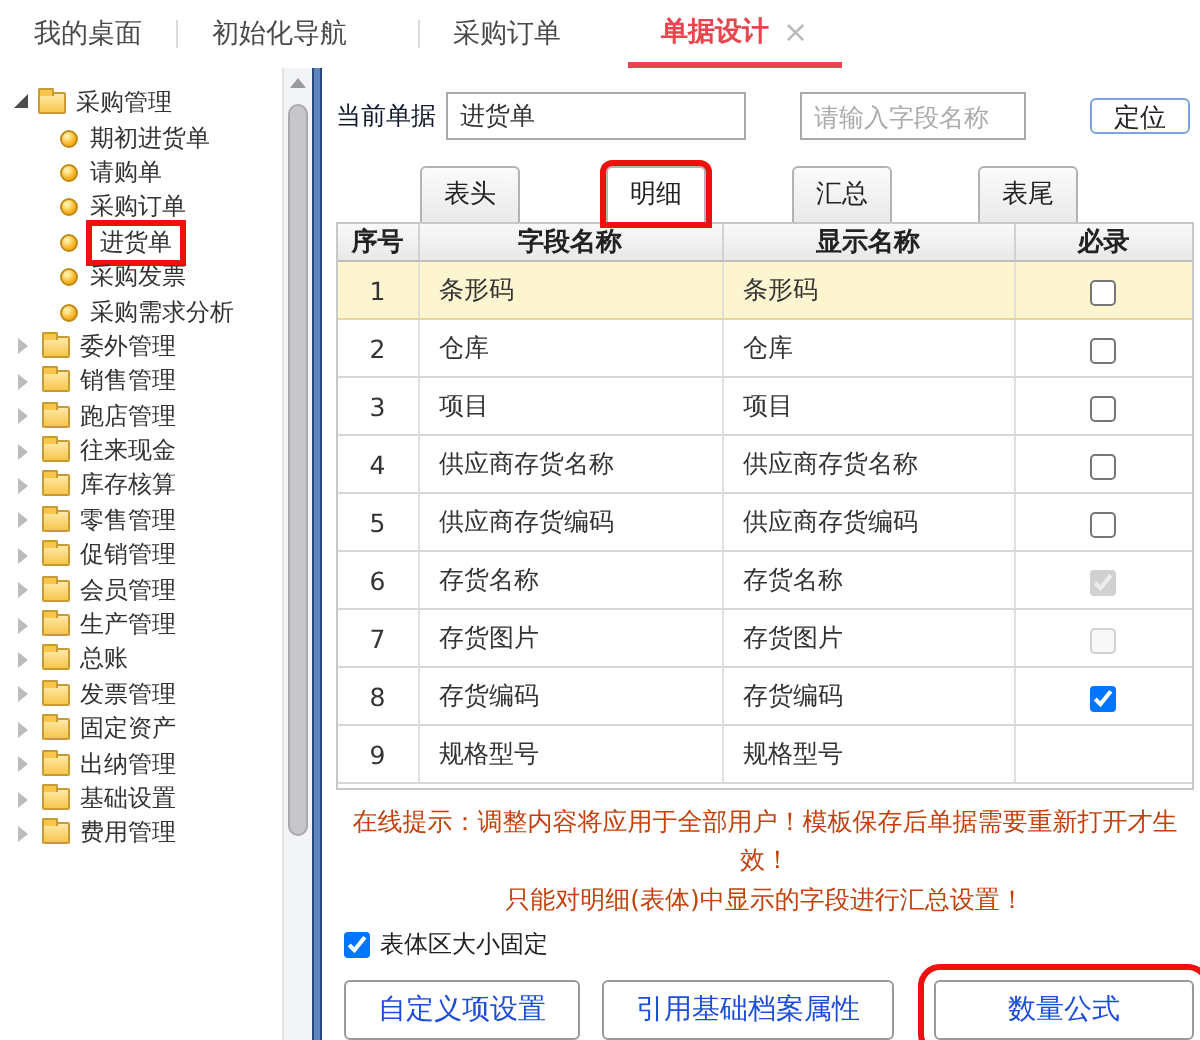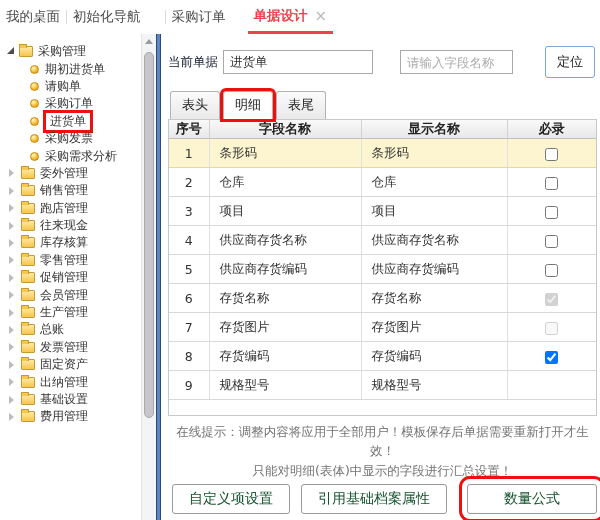--- a/index.html
+++ b/index.html
@@ -1,21 +1,21 @@
 <!DOCTYPE html>
 <html><head>
 <meta charset="utf-8">
 <style>
   * { margin:0; padding:0; box-sizing:border-box; }
   html,body { width:600px; height:520px; overflow:hidden; background:#fff;
               font-family:"DejaVu Sans","Liberation Sans",sans-serif; }
 
   
   .topbar { display:flex; align-items:stretch; height:34px; background:#fff; font-size:13.5px; color:#4a4a4a; }
-  .top-tab { display:flex; align-items:center; gap:7px; padding:0 6px; cursor:pointer; }
+  .top-tab { display:flex; align-items:center; gap:7px; padding:0 17px; cursor:pointer; }
   .top-tab.active { color:#e9454e; font-weight:bold; border-bottom:3px solid #e9454e; }
   .top-sep { width:1px; height:14px; background:#dcdcdc; align-self:center; }
   .close-x { color:#b9b9b9; font-size:15px; font-weight:normal; }
 
   
   .body { display:flex; height:486px; }
 
   
   .sidebar { position:relative; width:156px; padding:9px 0 0 7px; font-size:12px; color:#333; overflow:hidden; flex-shrink:0; }
   .tree-item { display:flex; align-items:center; height:17.4px; white-space:nowrap; cursor:pointer; }
@@ -38,49 +38,49 @@
 
   
   .main { flex:1; min-width:0; padding:12px 3px 0 7px; display:flex; flex-direction:column; }
   .doc-row { display:flex; align-items:center; margin-bottom:13px; }
   .doc-label { font-size:12.5px; color:#0f172a; margin-right:5px; white-space:nowrap; }
   .txt { height:24px; border:1px solid #a9a9a9; padding:0 6px; font-size:12.5px; color:#333;
          font-family:"DejaVu Sans","Liberation Sans",sans-serif; background:#fff; }
   .txt::placeholder { color:#ababab; }
   .doc-input { width:150px; }
   .search-input { width:113px; margin-left:27px; }
-  .locate-btn { margin-left:auto; margin-right:2px; height:32px; padding:0 11px; font-size:13px; color:#222;
+  .locate-btn { margin-left:auto; margin-right:2px; height:18px; padding:0 11px; font-size:13px; color:#222;
                 background:#fff; border:1px solid #7da7d8; border-radius:3px; cursor:pointer;
                 font-family:"DejaVu Sans","Liberation Sans",sans-serif; }
 
   
   .tab-strip { display:flex; gap:3px; padding-left:2px; position:relative; z-index:2; }
   .ftab { padding:4px 11px 5px; font-size:13px; color:#222; border:1px solid #b3b3b3; border-bottom:none;
-          border-radius:3px 3px 0 0; background:linear-gradient(#fbfbfb,#e9e9e9); cursor:pointer; }
+          border-radius:3px 3px 0 0; background:linear-gradient(#fbfbfb,#e9e9e9); cursor:pointer;margin-left:40px; }
   .ftab.active { background:#fff; }
   .ftab.anno { box-shadow:0 0 0 3px #ee0f0f; }
 
   
   .table-wrap { border:1px solid #c8c8c8; height:297px; overflow:hidden; background:#fff; }
   table { width:100%; border-collapse:collapse; table-layout:fixed; }
   col.c-no { width:40px; } col.c-field { width:152px; } col.c-disp { width:146px; }
   th { height:14px; font-size:13px; font-weight:bold; color:#222; background:linear-gradient(#f9f9f9,#e8e8e8);
        border-right:1px solid #d2d2d2; border-bottom:1px solid #bfbfbf; }
   td { height:29px; font-size:12.5px; color:#333; border-right:1px solid #e0e0e0; border-bottom:1px solid #d8d8d8; padding:0 4px; }
   td.c, th.c { text-align:center; }
   td.l { padding-left:10px; }
   th:last-child, td:last-child { border-right:none; }
   tr.sel td { background:#fcf5d0; border-bottom:1px solid #e6d79f; }
   input[type=checkbox] { width:13px; height:13px; vertical-align:middle; }
 
   
-  .warning { margin-top:6px; text-align:center; font-size:12.5px; line-height:1.55; color:#737373; }
+  .warning { margin-top:6px; text-align:center; font-size:12.5px; line-height:1.55; color:#c2410c; }
   .fix-row { display:flex; align-items:center; gap:5px; font-size:12px; color:#222; margin:5px 0 5px 4px; }
   .btn-row { display:flex; gap:11px; margin:4px 0 0 4px; align-items:center; }
-  .btn { padding:5px 16px; font-size:14px; color:#14532d; background:#fff; border:1px solid #999;
+  .btn { padding:5px 16px; font-size:14px; color:#1d4ed8; background:#fff; border:1px solid #999;
          border-radius:3px; cursor:pointer; font-family:"DejaVu Sans","Liberation Sans",sans-serif; }
   .btn.qty { padding:5px 36px; margin-left:9px; }
   .btn.anno-outline { outline:3px solid #ee0f0f; outline-offset:5px; }
 </style>
 </head>
 <body>
 
 <div class="topbar">
   <div class="top-tab">
     <span>我的桌面</span>
@@ -224,20 +224,21 @@
     <div class="doc-row">
       <span class="doc-label">当前单据</span>
       <input class="txt doc-input" value="进货单" style="">
       <input class="txt search-input" placeholder="请输入字段名称" style="">
       <button class="locate-btn">定位</button>
     </div>
 
     <div class="tab-strip">
       <div class="ftab">表头</div>
       <div class="ftab active anno">明细</div>
+      <div class="ftab">汇总</div>
       <div class="ftab">表尾</div>
     </div>
 
     <div class="table-wrap">
       <table>
         <colgroup>
             <col class="c-no">
             <col class="c-field">
             <col class="c-disp">
             <col>
@@ -306,20 +307,24 @@
 
       </tbody>
         </table>
     </div>
 
     <div class="warning">
       <div>在线提示：调整内容将应用于全部用户！模板保存后单据需要重新打开才生效！</div>
       <div>只能对明细(表体)中显示的字段进行汇总设置！</div>
     </div>
 
+    <div class="fix-row">
+      <input type="checkbox" checked="" style="">
+      <span>表体区大小固定</span>
+    </div>
 
     <div class="btn-row">
       <button class="btn">自定义项设置</button>
       <button class="btn">引用基础档案属性</button>
       <button class="btn qty anno-outline">数量公式</button>
     </div>
 
   </div>
 </div>
 

